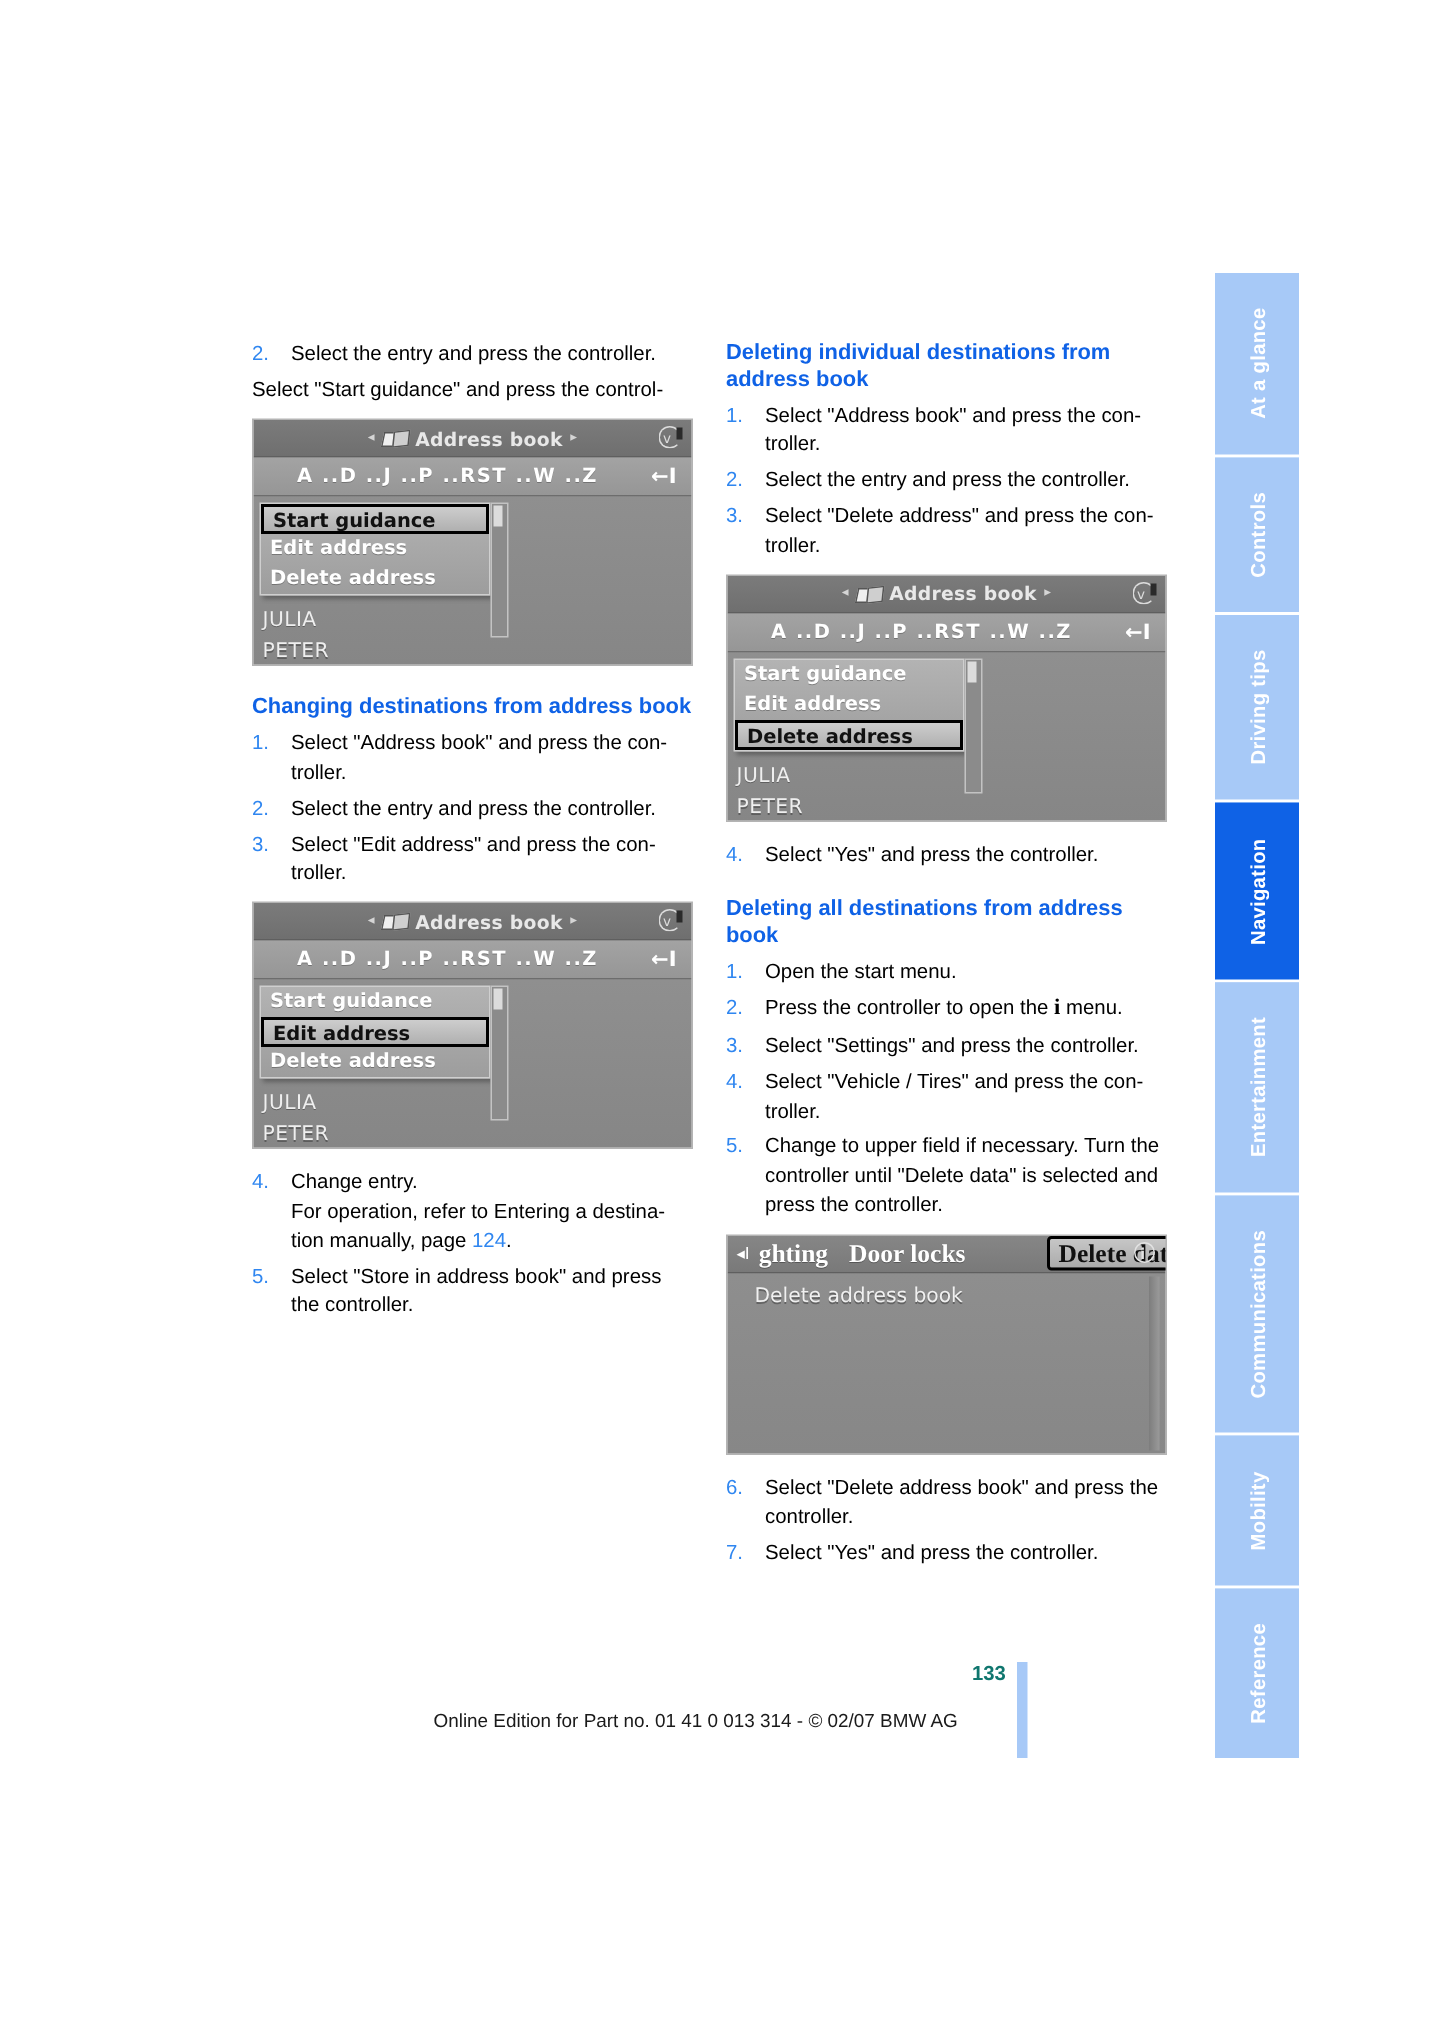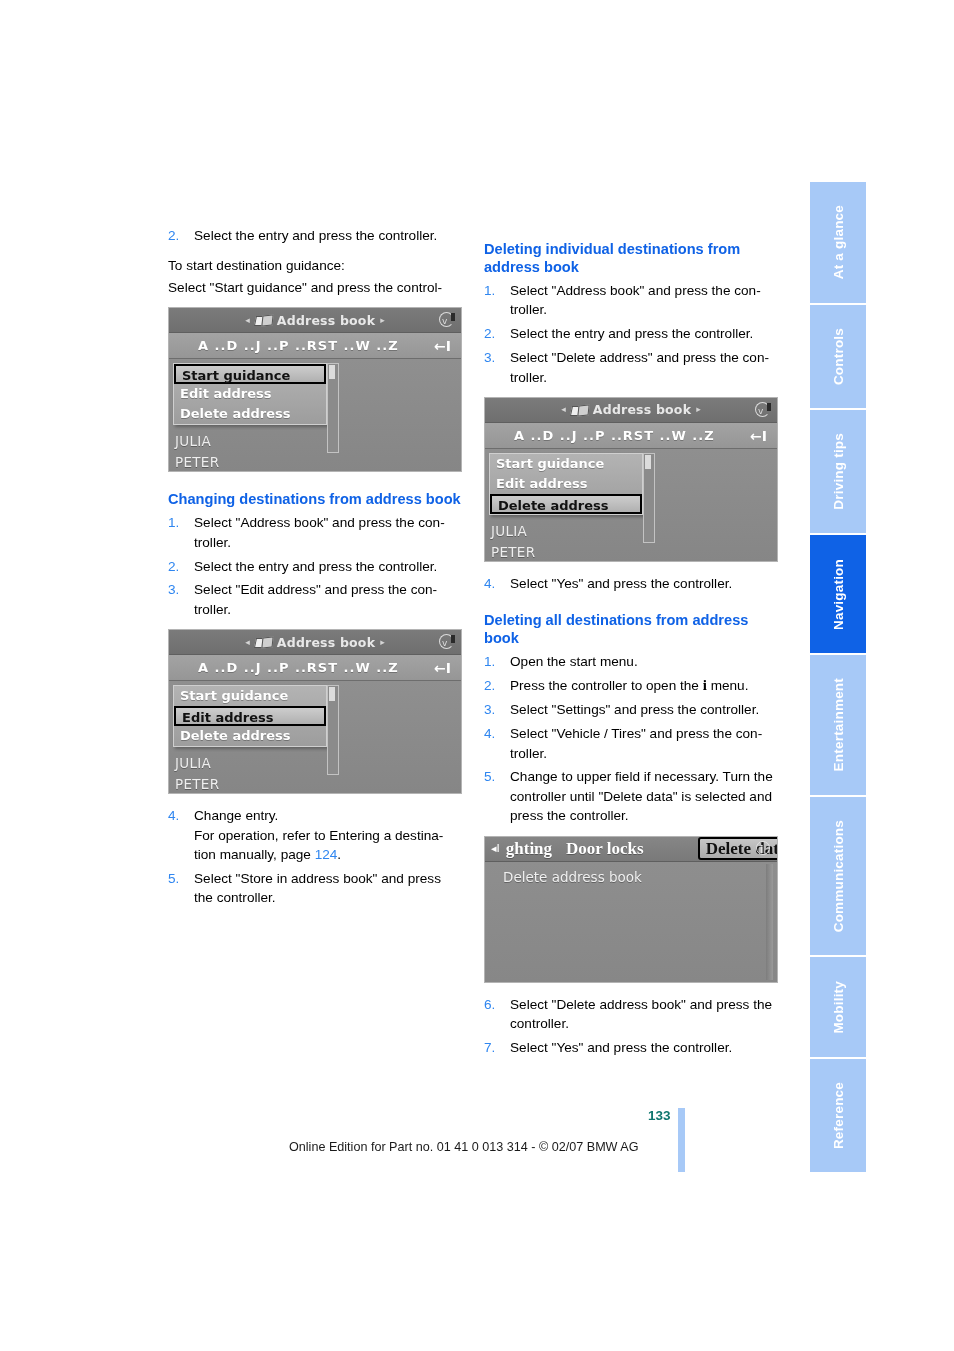--- a/index.html
+++ b/index.html
@@ -66,21 +66,21 @@
   }
   #col-left  { left: 168px; top: 226px; }
   #col-right { left: 484px; top: 226px; }
 
   
   .heading {
     color: #0f62e6;
     font-weight: bold;
     font-size: 14.6px;
     line-height: 18px;
-    margin: 14px 0 5px 0;
+    margin: 0 0 5px 0;
   }
   .heading.spaced-top { margin-top: 18px; }
 
   
   .para {
     margin: 0 0 2px 0;
     line-height: 19.4px;
   }
   .para.gap { margin-top: 11px; }
 
@@ -427,21 +427,20 @@
 
   <div class="column" id="col-left">
 
     <ol class="steps">
       <li>
         <span class="num">2.</span>
         <span>Select the entry and press the controller.</span>
       </li>
     </ol>
 
-    <p class="para gap">To start destination guidance:</p>
     <p class="para">Select "Start guidance" and press the control-</p>
 
     <div class="shot-wrap">
       <div class="idrive">
         <div class="id-titlebar">
           <span class="id-title">
             <span class="id-arrow-l">◂</span>
             <span class="id-book-icon"></span>
             <span>Address book</span>
             <span class="id-arrow-r">▸</span>

